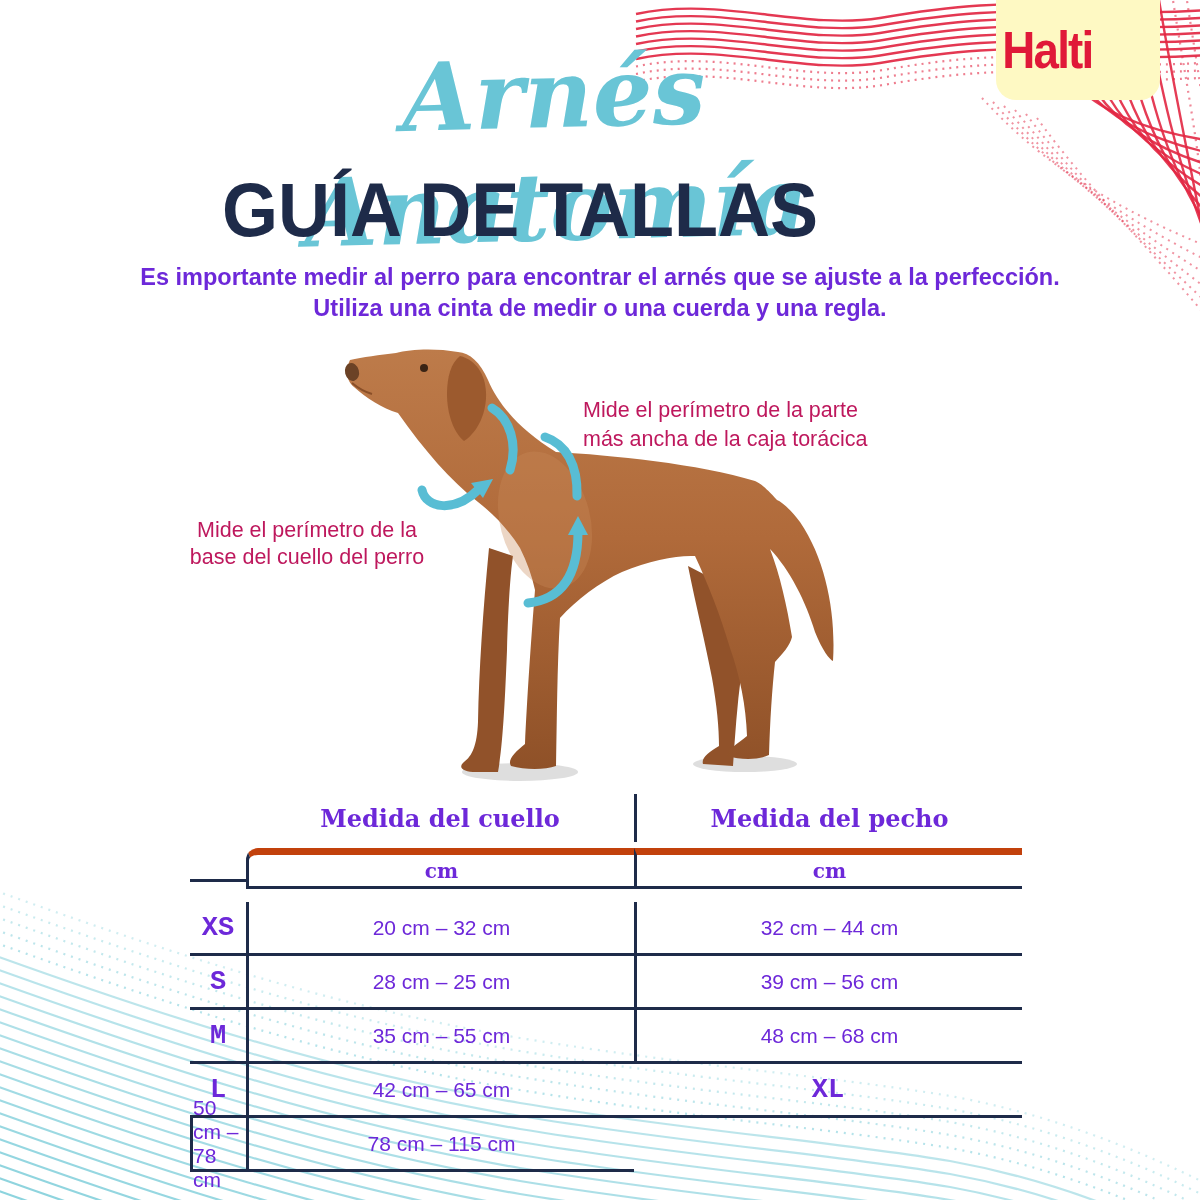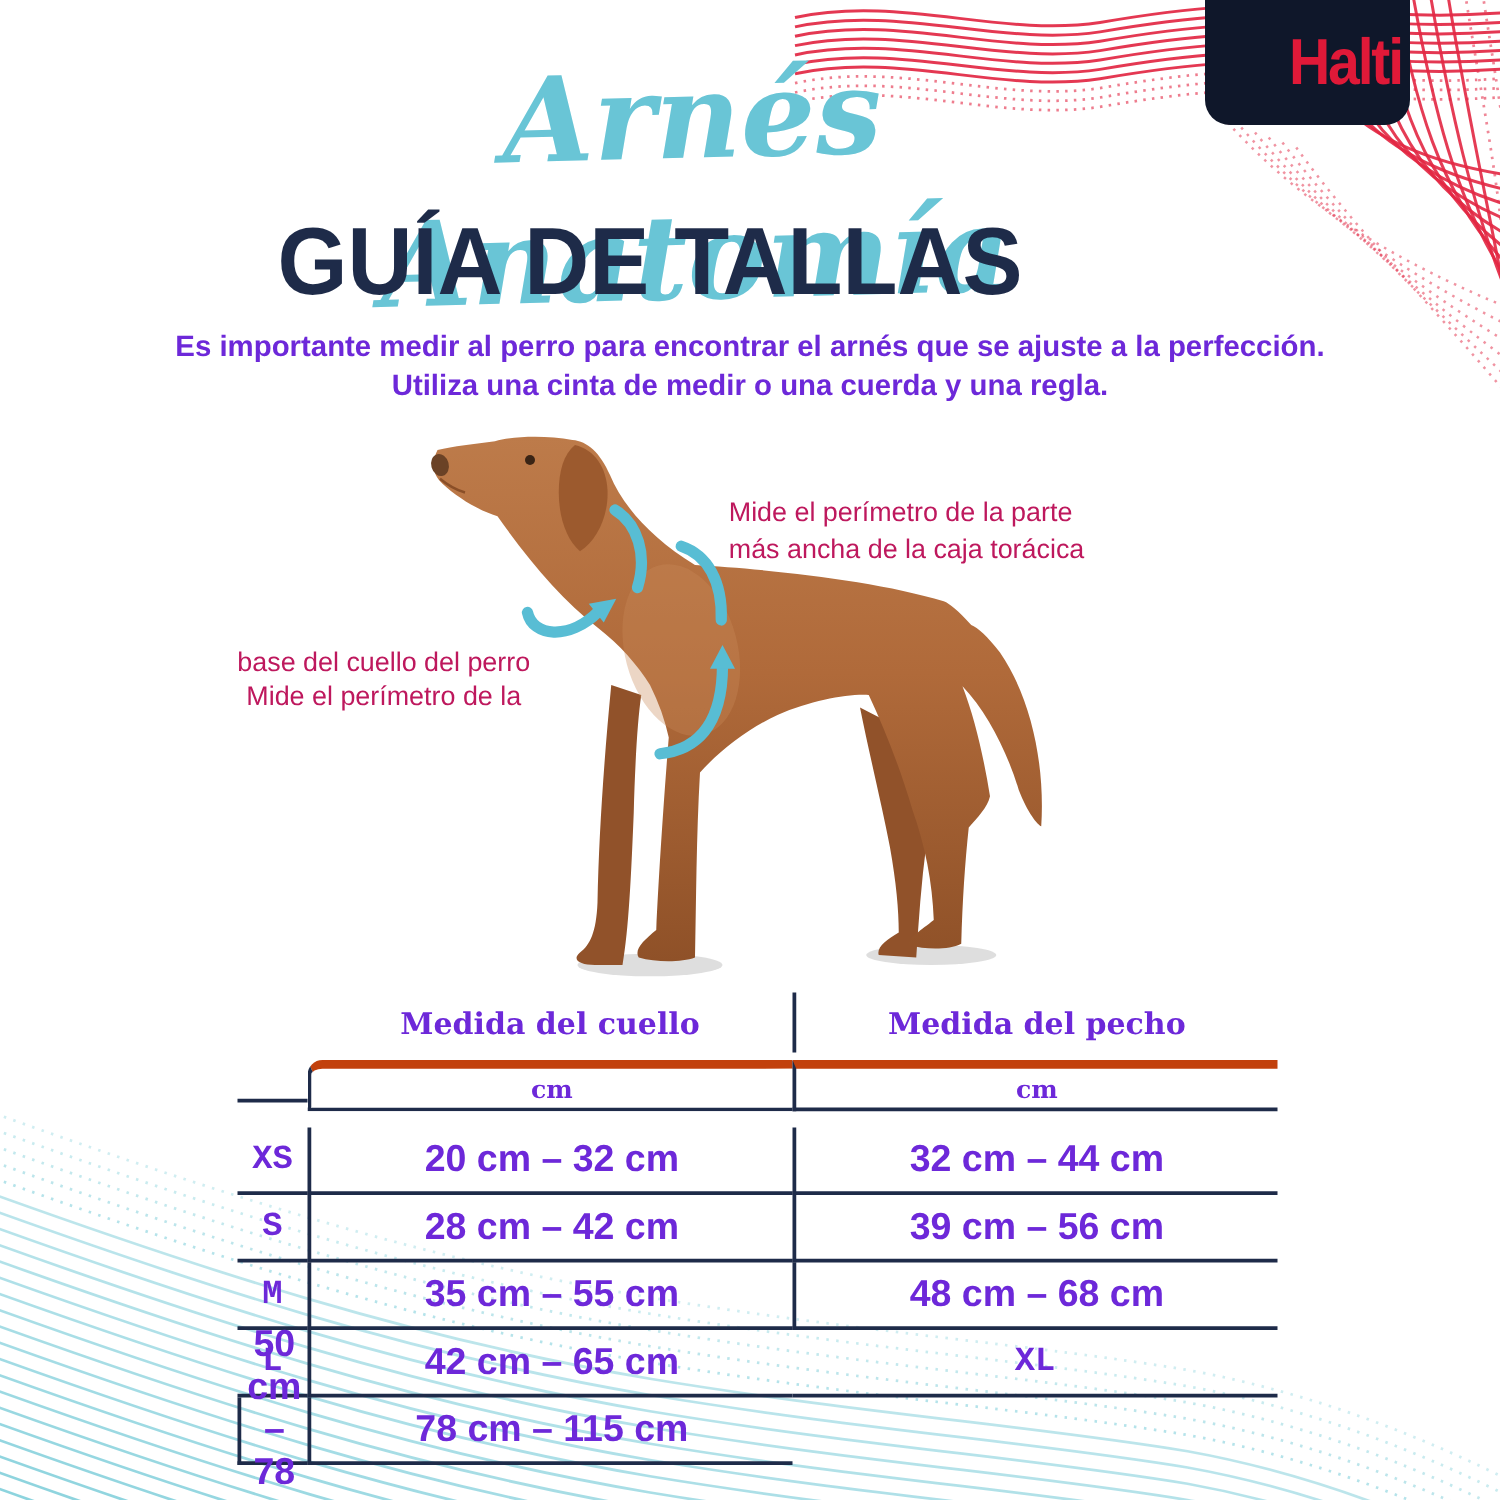--- a/index.html
+++ b/index.html
@@ -4,23 +4,23 @@
 <style>
   html,body{margin:0;padding:0;}
   body{
     width:1200px;height:1200px;position:relative;overflow:hidden;
     background:#ffffff;font-family:"Liberation Sans",sans-serif;
   }
   
   #waves{position:absolute;inset:0;z-index:0;}
   
   .logo-box{
-    position:absolute;left:964px;top:0;width:164px;height:100px;z-index:3;
-    background:#0f172a;border-radius:0 0 20px 20px;
-    display:flex;align-items:center;justify-content:flex-end;
+    position:absolute;left:996px;top:0;width:164px;height:100px;z-index:3;
+    background:#fef9c3;border-radius:0 0 20px 20px;
+    display:flex;align-items:center;justify-content:flex-start;
   }
   .logo-text{
     color:#e01938;font-weight:800;font-size:52px;letter-spacing:-2px;
     transform:scaleX(.88);font-family:"Liberation Sans",sans-serif;
   }
   
   .script-title{
     position:absolute;left:170px;top:38px;width:770px;z-index:2;
     text-align:center;font-family:"DejaVu Serif",serif;font-style:italic;
     font-weight:700;font-size:94px;line-height:1.2;color:#69c5d6;
@@ -51,21 +51,21 @@
   .size-table .cell{display:flex;align-items:center;justify-content:center;}
   .row-hdr{height:48px;}
   .row-cm{height:31px;}
   .b-bottom{border-bottom:3px solid #1e2b49;}
   .b-top{border-top:7px solid #c2410c;}
   .b-left{border-left:3px solid #1e2b49;}
   .corner-tl{border-top-left-radius:12px;}
   .hdr-text{font-family:"DejaVu Serif",serif;font-weight:700;font-size:24px;}
   .cm-text{font-family:"DejaVu Serif",serif;font-weight:700;font-size:20px;}
   .size-label{font-family:Liberation Mono, monospace;font-weight:700;font-size:27px;}
-  .range-text{font-family:"Liberation Sans",sans-serif;font-weight:700;font-size:30px;text-align:center;}
+  .range-text{font-family:"Liberation Sans",sans-serif;font-weight:400;font-size:21px;}
 </style>
 </head>
 <body>
 
 <svg id="waves" viewBox="0 0 1200 1200">
   <g id="g-blue">
       <path d="M -12 888 C 160 950 330 1006 520 1038 C 690 1066 830 1076 950 1096 C 1050 1114 1140 1150 1215 1188" fill="none" stroke="#79ccd8" stroke-width="2.2" opacity="0.35" stroke-dasharray="2 6"></path>
       <path d="M -12 901 C 160 963 330 1019 520 1051 C 690 1079 830 1089 950 1109 C 1050 1127 1140 1163 1215 1201" fill="none" stroke="#79ccd8" stroke-width="2.2" opacity="0.39999999999999997" stroke-dasharray="2 6"></path>
       <path d="M -12 914 C 160 976 330 1032 520 1064 C 690 1092 830 1102 950 1122 C 1050 1140 1140 1176 1215 1214" fill="none" stroke="#79ccd8" stroke-width="2.2" opacity="0.44999999999999996" stroke-dasharray="2 6"></path>
       <path d="M -12 927 C 160 989 330 1045 520 1077 C 690 1105 830 1115 950 1135 C 1050 1153 1140 1189 1215 1227" fill="none" stroke="#79ccd8" stroke-width="2.2" opacity="0.5" stroke-dasharray="2 6"></path>
@@ -194,40 +194,40 @@
   </g>
   <polygon points="493,479 483,498 471,483" fill="#58bdd4"></polygon>
   <polygon points="578,516 568,535 588,535" fill="#58bdd4"></polygon>
 </svg>
 
 <div class="note note-chest">
   <span style="display:block">Mide el perímetro de la parte</span>
   <span style="display:block">más ancha de la caja torácica</span>
 </div>
 <div class="note note-neck">
+  <span style="display:block">Mide el perímetro de la</span>
   <span style="display:block">base del cuello del perro</span>
-  <span style="display:block">Mide el perímetro de la</span>
 </div>
 
 <div class="size-table">
 
   <div class="cell row-hdr"></div>
   <div class="cell row-hdr hdr-text">Medida del cuello</div>
   <div class="cell row-hdr hdr-text b-left">Medida del pecho</div>
 
   <div class="cell row-cm b-bottom"></div>
   <div class="cell row-cm cm-text b-top b-left b-bottom corner-tl">cm</div>
   <div class="cell row-cm cm-text b-top b-left b-bottom">cm</div>
 
   <div class="cell size-label b-bottom">XS</div>
   <div class="cell range-text b-left b-bottom">20 cm – 32 cm</div>
   <div class="cell range-text b-left b-bottom">32 cm – 44 cm</div>
 
   <div class="cell size-label b-bottom">S</div>
-  <div class="cell range-text b-left b-bottom">28 cm – 42 cm</div>
+  <div class="cell range-text b-left b-bottom">28 cm – 25 cm</div>
   <div class="cell range-text b-left b-bottom">39 cm – 56 cm</div>
 
   <div class="cell size-label b-bottom">M</div>
   <div class="cell range-text b-left b-bottom">35 cm – 55 cm</div>
   <div class="cell range-text b-left b-bottom">48 cm – 68 cm</div>
 
   <div class="cell size-label b-bottom">L</div>
   <div class="cell range-text b-left b-bottom">42 cm – 65 cm</div>
 
   <div class="cell size-label b-bottom">XL</div>

